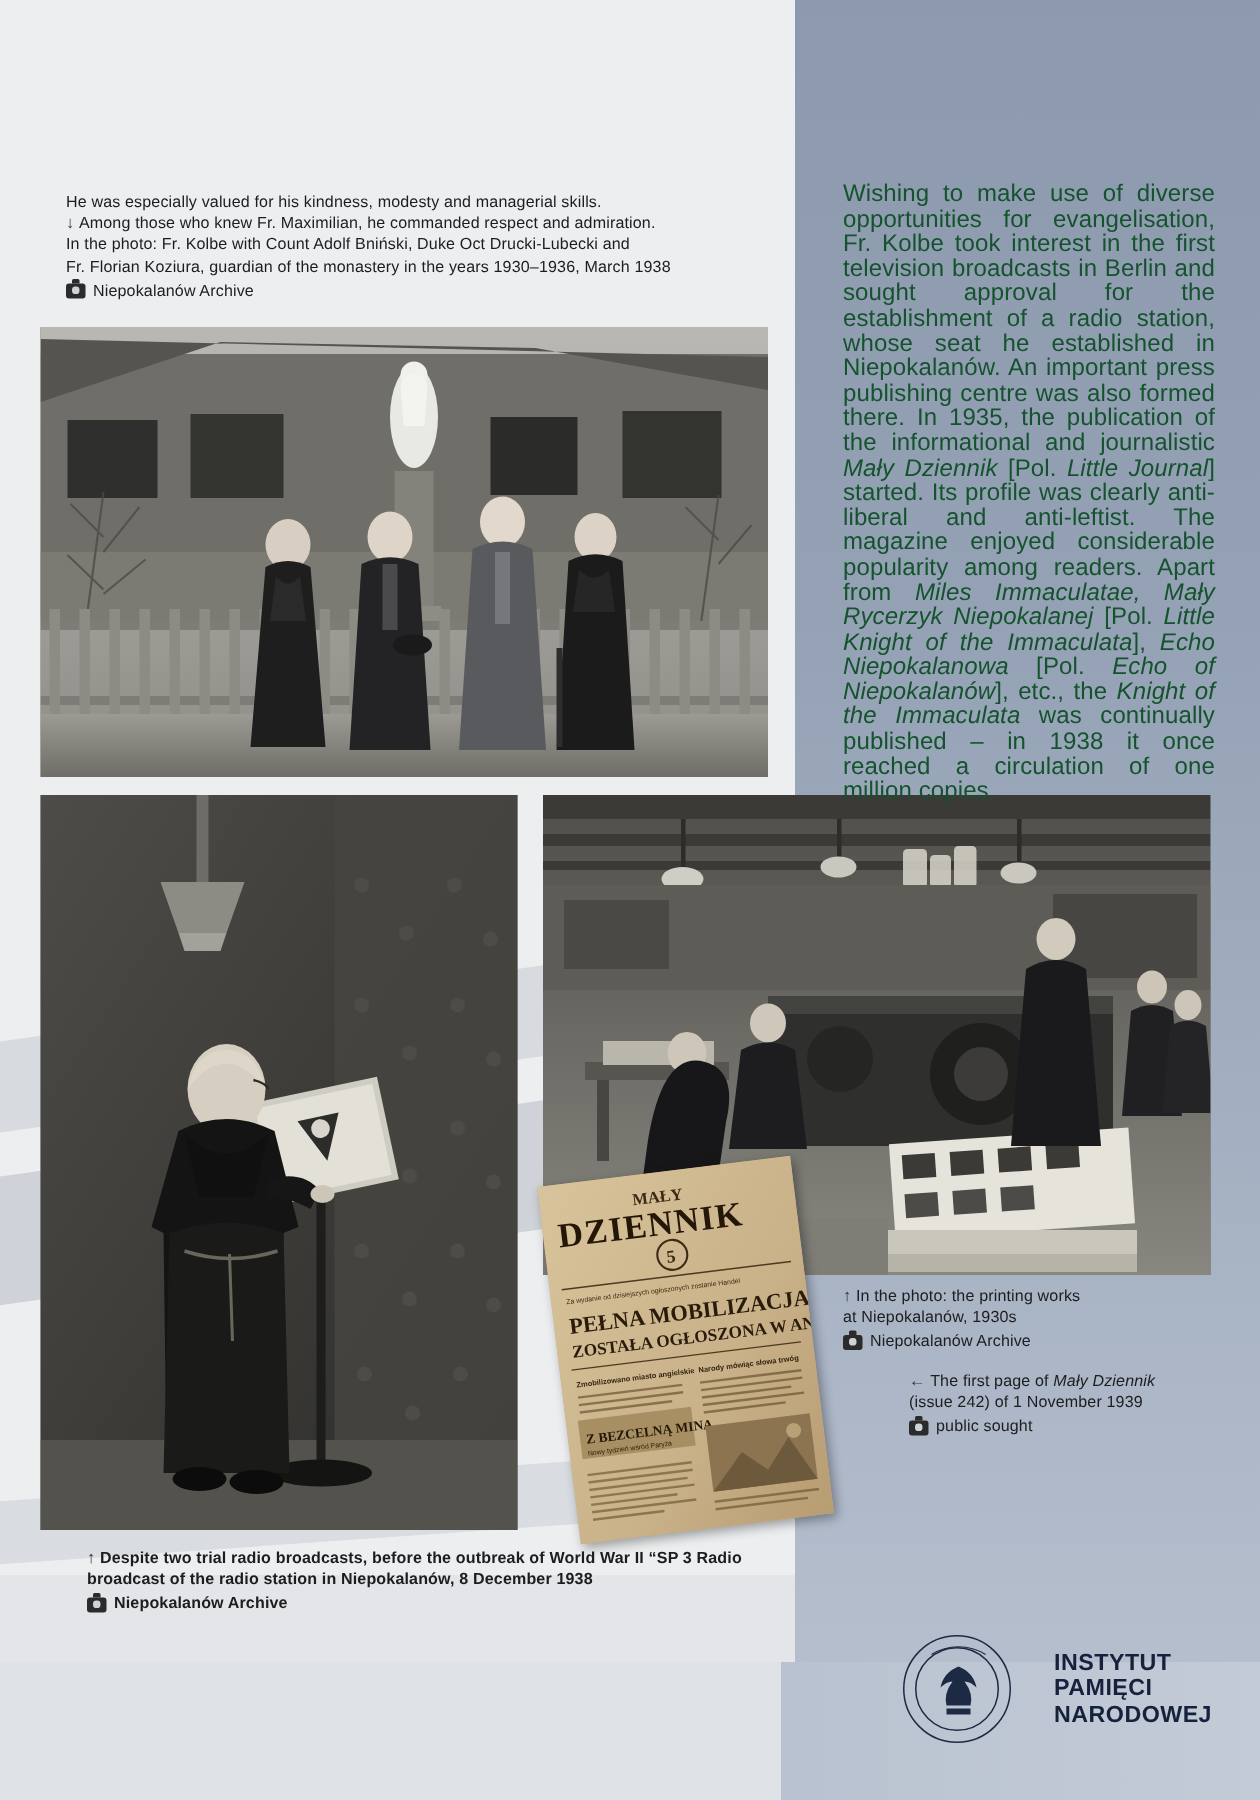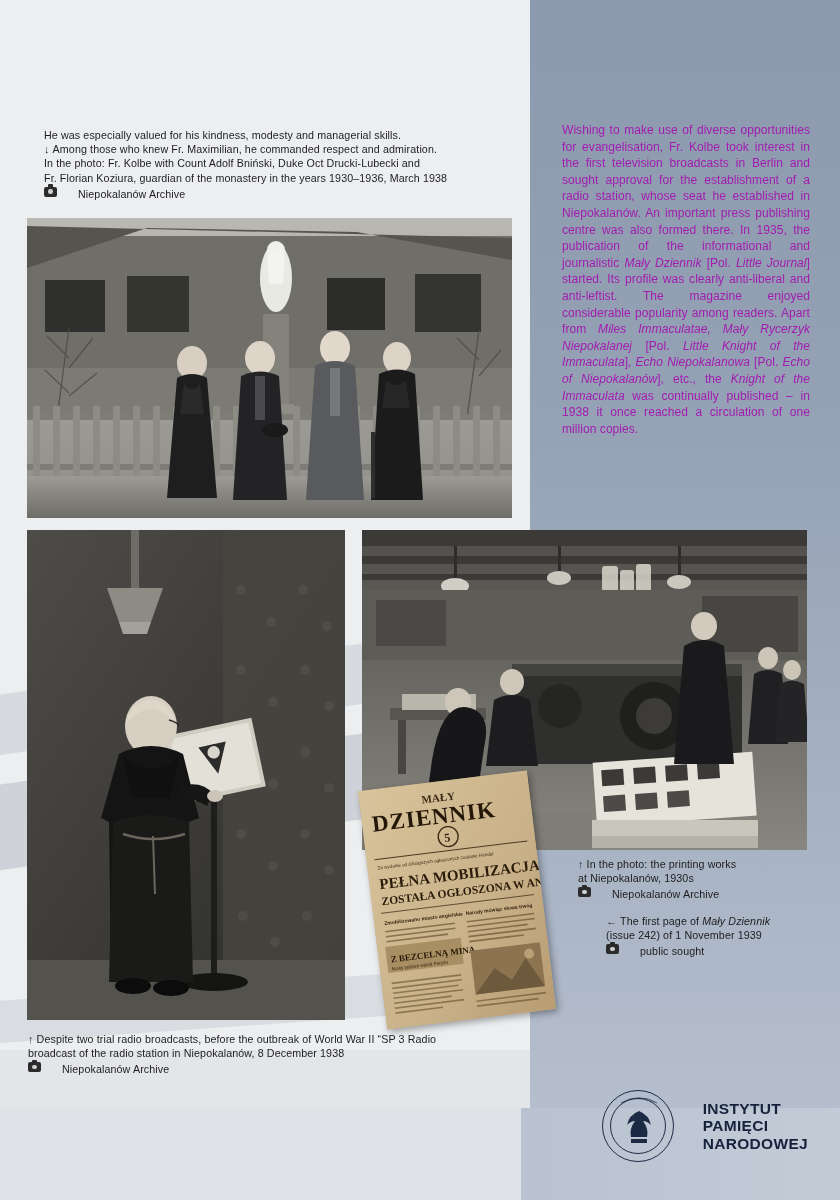--- a/index.html
+++ b/index.html
@@ -85,22 +85,22 @@
     letter-spacing: 0.01em;
   }
   .caption .arrow {
     font-size: 11px;
     color: #333;
     margin-right: 3px;
   }
   .caption em { font-style: italic; }
   .credit {
     display: flex;
-    align-items: flex-start;
-    gap: 21px;
+    align-items: center;
+    gap: 5px;
     margin-top: 2px;
   }
   .cam {
     display: inline-block;
     width: 13px;
     height: 10px;
     background: #2b2b2b;
     border-radius: 2px;
     position: relative;
     flex: none;
@@ -179,50 +179,50 @@
     box-shadow: 2px 3px 7px rgba(0,0,0,.35);
     overflow: hidden;
   }
 
   
   #right-text {
     position: absolute;
     left: 562px;
     top: 122px;
     width: 248px;
-    font-size: 12px;
+    font-size: 16px;
     line-height: 16.6px;
-    color: #a21caf;
+    color: #14532d;
     text-align: justify;
     letter-spacing: 0.005em;
   }
   #right-text em { font-style: italic; }
 
   
   #caption-printing {
     position: absolute;
     left: 562px;
     top: 857px;
     width: 250px;
-    margin-left: 16px;
   }
   #caption-newspaper {
     position: absolute;
     left: 562px;
     top: 914px;
     width: 250px;
     margin-left: 44px;
   }
 
   
   #caption-radio {
     position: absolute;
-    left: 28px;
+    left: 58px;
     top: 1032px;
     width: 490px;
+    font-weight: bold;
   }
 
   
   #ipn-logo {
     position: absolute;
     right: 32px;
     bottom: 38px;
     display: flex;
     align-items: center;
     gap: 29px;

